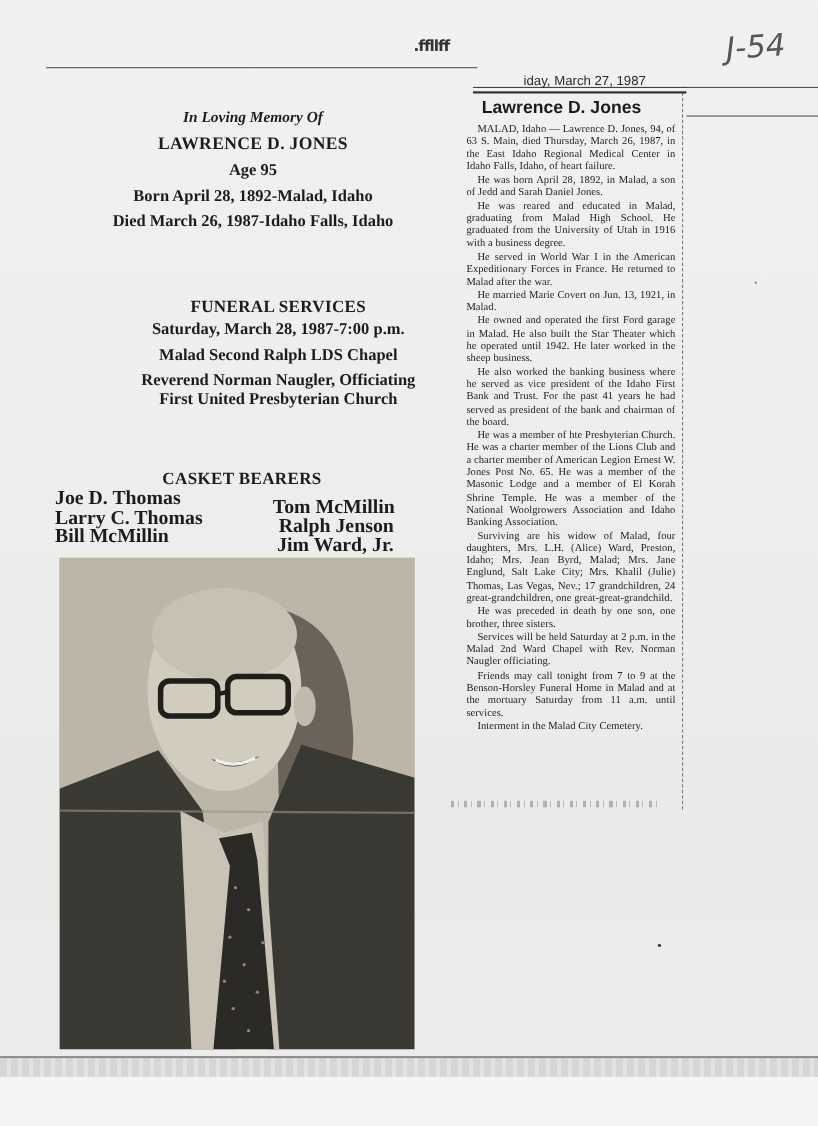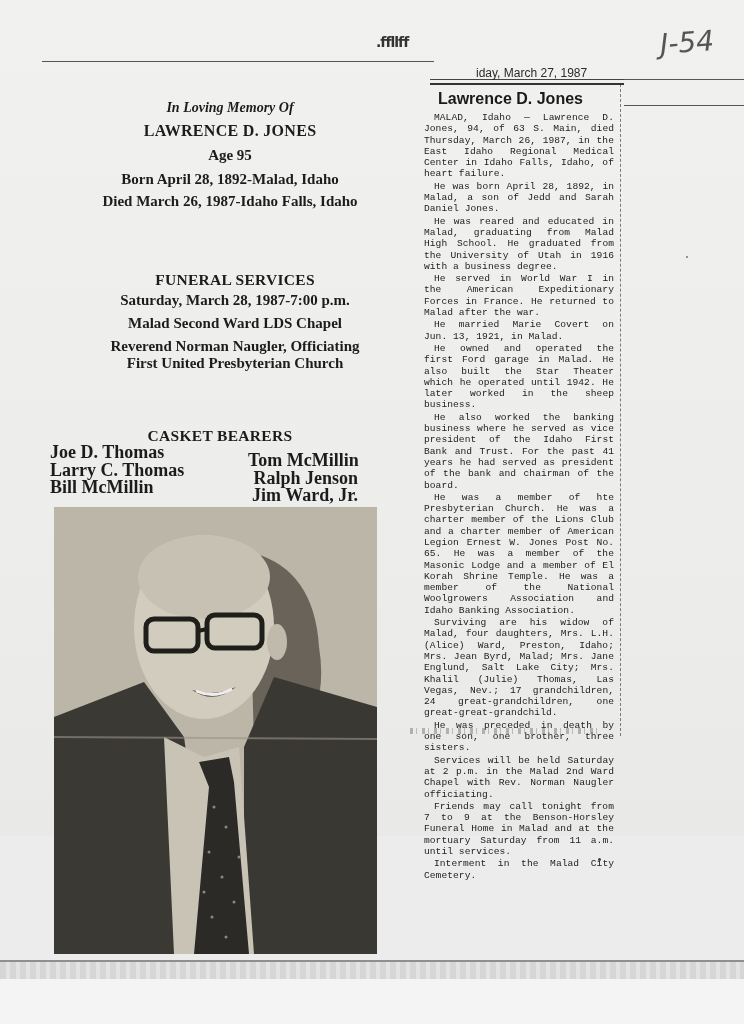--- a/index.html
+++ b/index.html
@@ -25,21 +25,21 @@
   .handwritten { position:absolute; left:660px; top:26px; font-family:"DejaVu Sans", sans-serif; font-size:28px; color:#555; font-style:italic; font-weight:300; transform:rotate(-4deg); }
 
   
   .memorial { position:absolute; left:90px; top:100px; width:280px; text-align:center; }
   .mem-line { display:block; font-weight:bold; }
   .mem-intro { font-style:italic; font-size:14px; margin-bottom:6px; }
   .mem-name { font-size:16px; margin-bottom:7px; letter-spacing:.3px; }
   .mem-age { font-size:15px; margin-bottom:7px; }
   .mem-date { font-size:15px; margin-bottom:5px; white-space:nowrap; }
 
-  .services { position:absolute; left:90px; top:271px; width:290px; text-align:center; }
+  .services { position:absolute; left:108px; top:271px; width:290px; text-align:center; }
   .svc-heading { font-size:15.5px; font-weight:bold; display:block; margin-bottom:3px; letter-spacing:.3px; }
   .svc-line { font-size:15px; font-weight:bold; display:block; margin-bottom:6px; white-space:nowrap; }
   .svc-line.tight { margin-bottom:0; }
 
   .bearers-heading { position:absolute; left:100px; top:427px; width:240px; text-align:center; font-size:15.5px; font-weight:bold; letter-spacing:.3px; }
   .bearers-left { position:absolute; left:50px; top:444px; }
   .bearers-right { position:absolute; left:248px; top:452px; width:110px; text-align:right; }
   .bearer { display:block; font-size:18px; font-weight:bold; line-height:17.5px; white-space:nowrap; }
 
   
@@ -52,21 +52,21 @@
   
   .clip-date { position:absolute; left:432px; top:66px; font-family:"Liberation Sans", sans-serif; font-size:12px; color:#2a2a2a;padding-left:44px; }
   .clipping {
     position:absolute; left:420px; top:84px; width:200px; height:652px;
     border-right:1px dashed #7a7a7a;
   }
   .clip-topline { position:absolute; left:430px; top:83px; width:194px; height:2px; background:#333; }
   .clip-title { position:absolute; left:438px; top:90px; font-family:"Liberation Sans", sans-serif; font-weight:bold; font-size:16px; color:#1a1a1a; }
   .clip-body {
     position:absolute; left:424px; top:112px; width:190px;
-    font-family:Liberation Mono, monospace; font-size:9.6px; line-height:11.3px;
+    font-family:Liberation Serif, serif; font-size:9.6px; line-height:11.3px;
     color:#222; text-align:justify; letter-spacing:.05px;
   }
   .clip-body p { margin:0 0 1px 0; text-indent:10px; }
   .clip-bottom { position:absolute; left:410px; top:728px; width:190px; height:6px;
     background:repeating-linear-gradient(90deg,#8a8a8a 0 3px,transparent 3px 6px,#9a9a9a 6px 7px,transparent 7px 12px); opacity:.6; }
   .speck { position:absolute; width:3px; height:3px; border-radius:50%; background:#2d4a2d; }
 </style>
 </head>
 <body>
 
@@ -84,21 +84,21 @@
     <span class="mem-line mem-intro">In Loving Memory Of</span>
     <span class="mem-line mem-name">LAWRENCE D. JONES</span>
     <span class="mem-line mem-age">Age 95</span>
     <span class="mem-line mem-date">Born April 28, 1892-Malad, Idaho</span>
     <span class="mem-line mem-date">Died March 26, 1987-Idaho Falls, Idaho</span>
   </div>
 
   <div class="services">
     <span class="svc-heading">FUNERAL SERVICES</span>
     <span class="svc-line">Saturday, March 28, 1987-7:00 p.m.</span>
-    <span class="svc-line">Malad Second Ward LDS Chapel</span>
+    <span class="svc-line">Malad Second Ralph LDS Chapel</span>
     <span class="svc-line tight">Reverend Norman Naugler, Officiating</span>
     <span class="svc-line tight">First United Presbyterian Church</span>
   </div>
 
   <div class="bearers-heading">CASKET BEARERS</div>
   <div class="bearers-left">
     <span class="bearer">Joe D. Thomas</span>
     <span class="bearer">Larry C. Thomas</span>
     <span class="bearer">Bill McMillin</span>
   </div>

